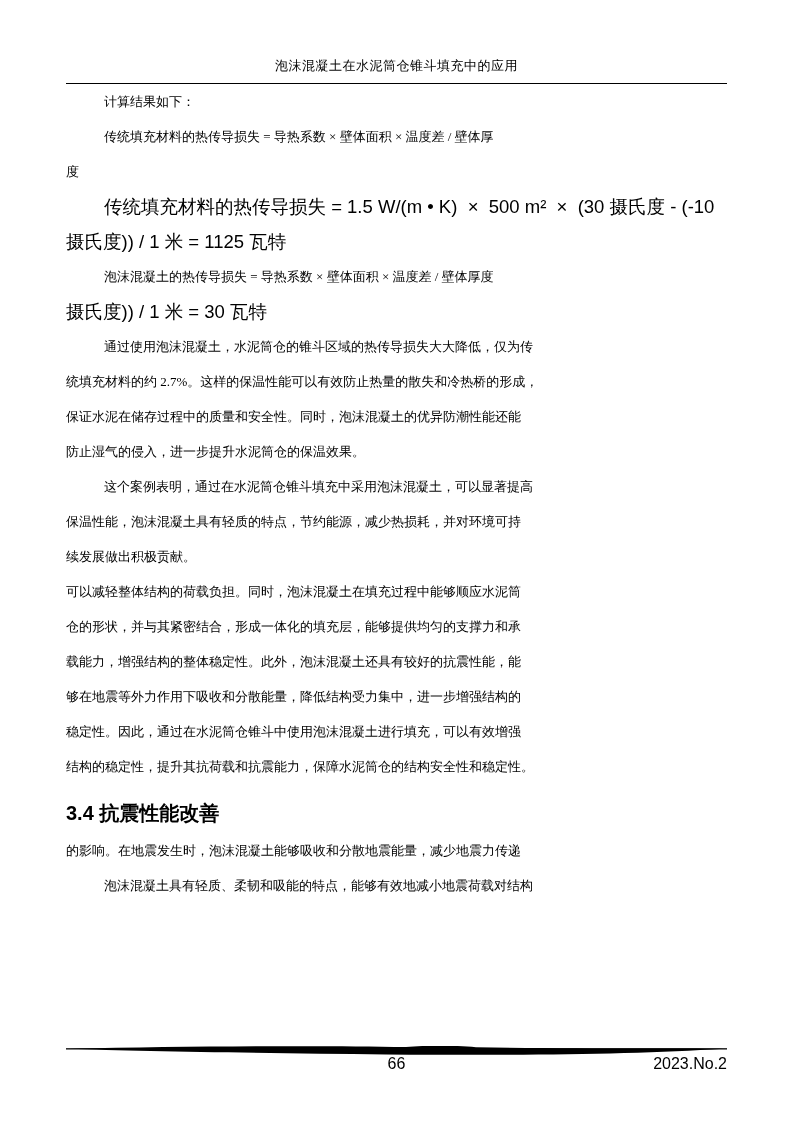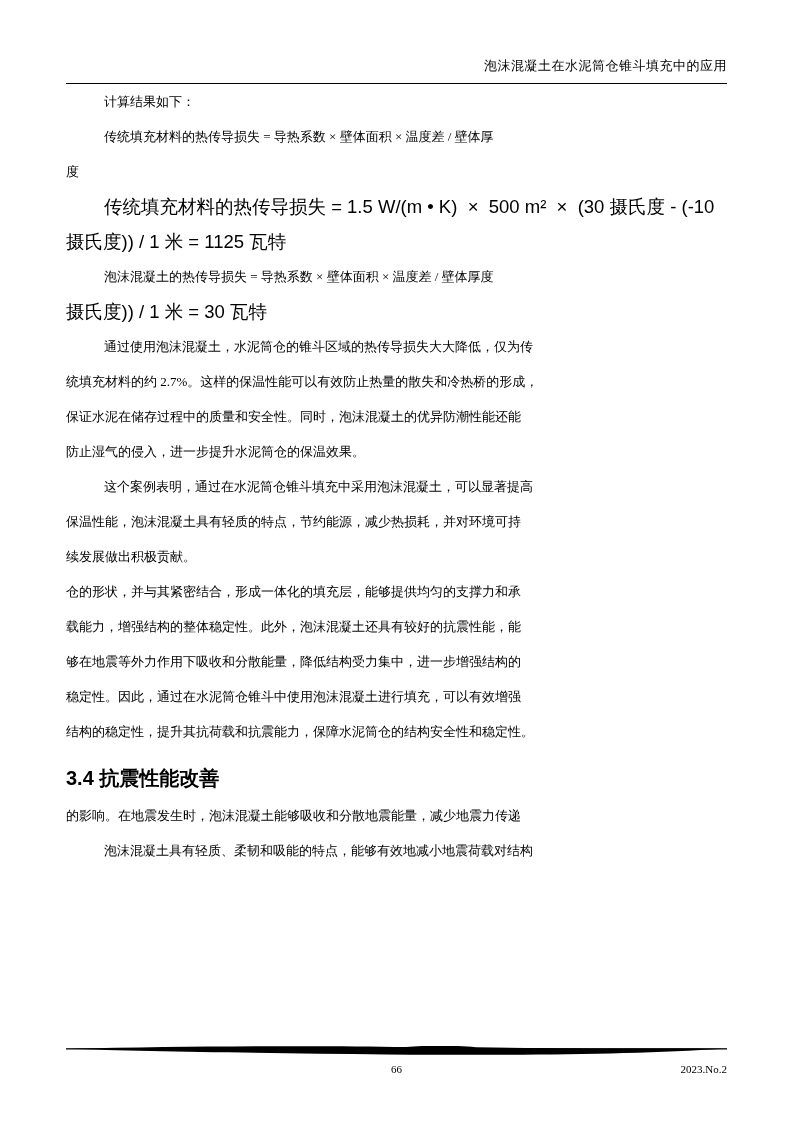--- a/index.html
+++ b/index.html
@@ -3,21 +3,21 @@
 <meta charset="utf-8">
 <style>
   html,body{margin:0;padding:0;}
   body{
     width:793px;height:1122px;background:#ffffff;color:#000000;
     position:relative;overflow:hidden;
     font-family:"Liberation Serif","DejaVu Serif",serif;
   }
   .running-head{
     position:absolute;left:66px;top:57px;width:661px;
-    text-align:right;font-size:13px;letter-spacing:.5px;white-space:pre;
+    text-align:center;font-size:13px;letter-spacing:.5px;white-space:pre;
   }
   .header-rule{
     position:absolute;left:66px;top:83px;width:661px;height:0;
     border-top:1.6px solid #000;
   }
   .doc-body{position:absolute;left:66px;top:84px;width:661px;}
   .para .line{
     font-size:13px;line-height:35px;height:35px;white-space:pre;
   }
   .para .line.indent{text-indent:38px;}
@@ -26,21 +26,21 @@
     font-size:18.5px;
   }
   .h2{
     font-family:"Liberation Sans","DejaVu Sans",sans-serif;
     font-weight:bold;font-size:20px;line-height:40px;height:40px;
     margin-top:9px;white-space:pre;
   }
   .footer-rule{position:absolute;left:66px;top:1044px;width:661px;height:12px;}
   .footer-row{
     position:absolute;left:66px;top:1055px;width:661px;height:18px;
-    font-family:Liberation Serif, serif;font-size:11px;margin-top:8px;
+    font-family:Liberation Sans, sans-serif;font-size:16px;
   }
   .page-num{position:absolute;left:0;top:0;width:100%;text-align:center;}
   .issue{position:absolute;right:0;top:0;}
 </style>
 </head>
 <body>
 
 <div class="running-head">泡沫混凝土在水泥筒仓锥斗填充中的应用</div>
 <div class="header-rule"></div>
 
@@ -67,20 +67,21 @@
       <div class="line">统填充材料的约 2.7%。这样的保温性能可以有效防止热量的散失和冷热桥的形成，</div>
       <div class="line">保证水泥在储存过程中的质量和安全性。同时，泡沫混凝土的优异防潮性能还能</div>
       <div class="line">防止湿气的侵入，进一步提升水泥筒仓的保温效果。</div>
     </div>
     <div class="para">
       <div class="line indent">这个案例表明，通过在水泥筒仓锥斗填充中采用泡沫混凝土，可以显著提高</div>
       <div class="line">保温性能，泡沫混凝土具有轻质的特点，节约能源，减少热损耗，并对环境可持</div>
       <div class="line">续发展做出积极贡献。</div>
     </div>
     <div class="para">
+      <div class="line">可以减轻整体结构的荷载负担。同时，泡沫混凝土在填充过程中能够顺应水泥筒</div>
       <div class="line">仓的形状，并与其紧密结合，形成一体化的填充层，能够提供均匀的支撑力和承</div>
       <div class="line">载能力，增强结构的整体稳定性。此外，泡沫混凝土还具有较好的抗震性能，能</div>
       <div class="line">够在地震等外力作用下吸收和分散能量，降低结构受力集中，进一步增强结构的</div>
       <div class="line">稳定性。因此，通过在水泥筒仓锥斗中使用泡沫混凝土进行填充，可以有效增强</div>
       <div class="line">结构的稳定性，提升其抗荷载和抗震能力，保障水泥筒仓的结构安全性和稳定性。</div>
     </div>
     <div class="h2">3.4 抗震性能改善</div>
     <div class="para">
       <div class="line">的影响。在地震发生时，泡沫混凝土能够吸收和分散地震能量，减少地震力传递</div>
       <div class="line indent">泡沫混凝土具有轻质、柔韧和吸能的特点，能够有效地减小地震荷载对结构</div>

